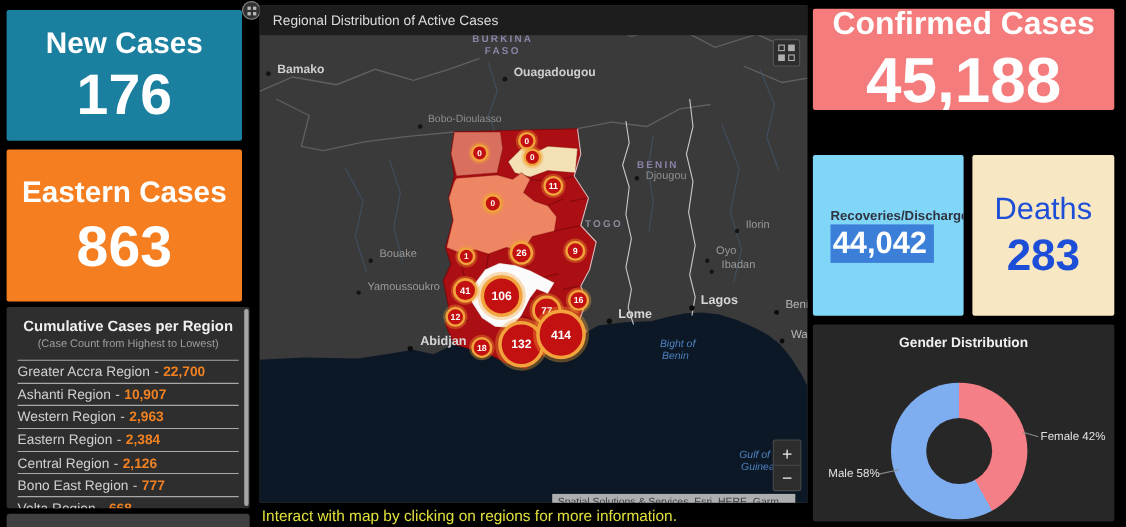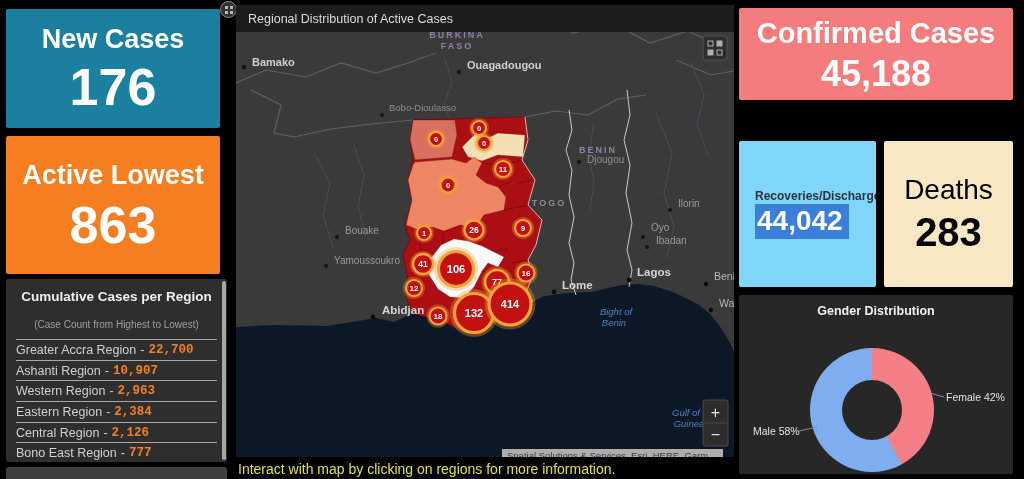--- a/index.html
+++ b/index.html
@@ -16,38 +16,38 @@
   #panel-new{left:6px;top:9px;width:214px;height:119px;}
   #panel-new .lbl{font-size:27px;}
   #panel-new .val{font-size:52px;margin-top:6px;}
 
   #panel-active{left:6px;top:136px;width:214px;height:138px;}
   #panel-active .lbl{font-size:27px;}
   #panel-active .val{font-size:52px;margin-top:8px;}
 
   #panel-confirmed{left:739px;top:8px;width:274px;height:92px;}
   #panel-confirmed .lbl{font-size:29px;}
-  #panel-confirmed .val{font-size:36px;margin-top:6px;}
+  #panel-confirmed .val{font-size:58px;margin-top:6px;}
 
   #panel-recov{left:739px;top:141px;width:137px;height:146px;display:flex;flex-direction:column;justify-content:center;padding-left:16px;}
   #panel-recov .lbl{font-size:12px;color:#2f3340;font-weight:bold;}
   #panel-recov .val{font-size:28px;font-weight:bold;color:#ffffff;display:inline-block;align-self:flex-start;padding:1px 6px 2px 2px;margin-top:1px;}
 
-  #panel-deaths{left:884px;top:141px;width:129px;height:146px;display:flex;flex-direction:column;align-items:center;justify-content:center;color:#000000;}
+  #panel-deaths{left:884px;top:141px;width:129px;height:146px;display:flex;flex-direction:column;align-items:center;justify-content:center;color:#1d4ed8;}
   #panel-deaths .lbl{font-size:28px;}
   #panel-deaths .val{font-size:40px;font-weight:bold;margin-top:4px;}
 
   
   #panel-regions{left:6px;top:279px;width:221px;height:183px;background:#2e2e2e;color:#d0d0d0;}
   #panel-regions .title{font-size:13.5px;font-weight:bold;color:#efefef;text-align:center;margin-top:10px;}
-  #panel-regions .subtitle{font-size:10px;color:#9f9f9f;text-align:center;margin-top:15px;}
+  #panel-regions .subtitle{font-size:10px;color:#9f9f9f;text-align:center;margin-top:3px;}
   #rows{margin:9px 10px 0 10px;border-top:1px solid rgba(210,210,210,.75);}
   .rrow{height:20.7px;display:flex;align-items:center;font-size:12.5px;border-bottom:1px solid rgba(210,210,210,.75);white-space:nowrap;}
   .rrow .sep{margin:0 4px;color:#d0d0d0;}
-  .rrow .rval{color:#f08122;font-weight:bold;font-family:Liberation Mono, monospace;}
+  .rrow .rval{color:#f08122;font-weight:bold;}
   #regions-scrollbar{position:absolute;right:1px;top:2px;bottom:2px;width:4px;background:#a6a6a6;border-radius:2px;}
   #strip-bottom{left:6px;top:467px;width:221px;height:12px;background:#3f3f3f;border-radius:3px 3px 0 0;position:absolute;}
 
   
   #widget-btn{position:absolute;left:220px;top:1px;width:17px;height:17px;border-radius:50%;background:#323232;border:1px solid #8a8a8a;}
   #widget-btn .dots{position:absolute;left:4px;top:4px;width:3px;height:3px;background:#b9b9b9;box-shadow:5px 0 #b9b9b9,0 5px #b9b9b9,5px 5px #b9b9b9;}
 
   
   #map-wrap{position:absolute;left:236px;top:5px;width:498px;height:452px;background:#383838;}
   #map-footer{position:absolute;left:238px;top:461px;width:496px;font-size:14px;}
@@ -65,21 +65,21 @@
 </head>
 <body>
 
 <div id="app">
 
   <div id="panel-new" class="panel stat" style="background: rgb(27, 128, 159);">
     <div class="lbl">New Cases</div>
     <div class="val">176</div>
   </div>
   <div id="panel-active" class="panel stat" style="background: rgb(245, 126, 32);">
-    <div class="lbl">Active Lowest</div>
+    <div class="lbl">Eastern Cases</div>
     <div class="val">863</div>
   </div>
 
   <div id="widget-btn">
     <span class="dots"></span>
   </div>
 
   <div id="panel-regions" class="panel">
     <div class="title">Cumulative Cases per Region</div>
     <div class="subtitle">(Case Count from Highest to Lowest)</div>

